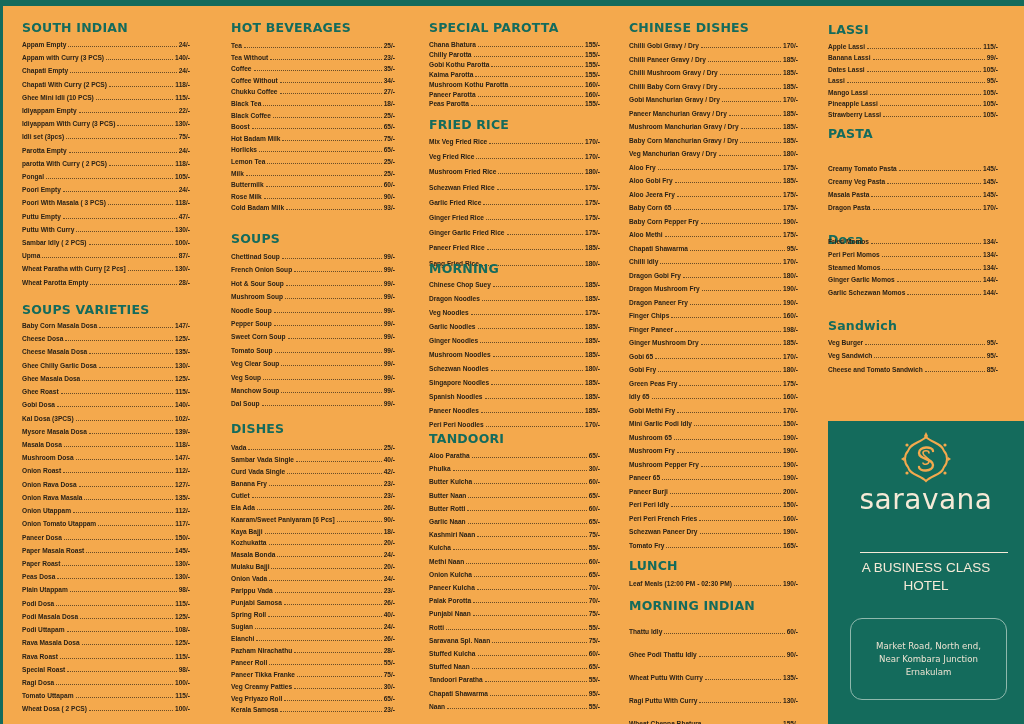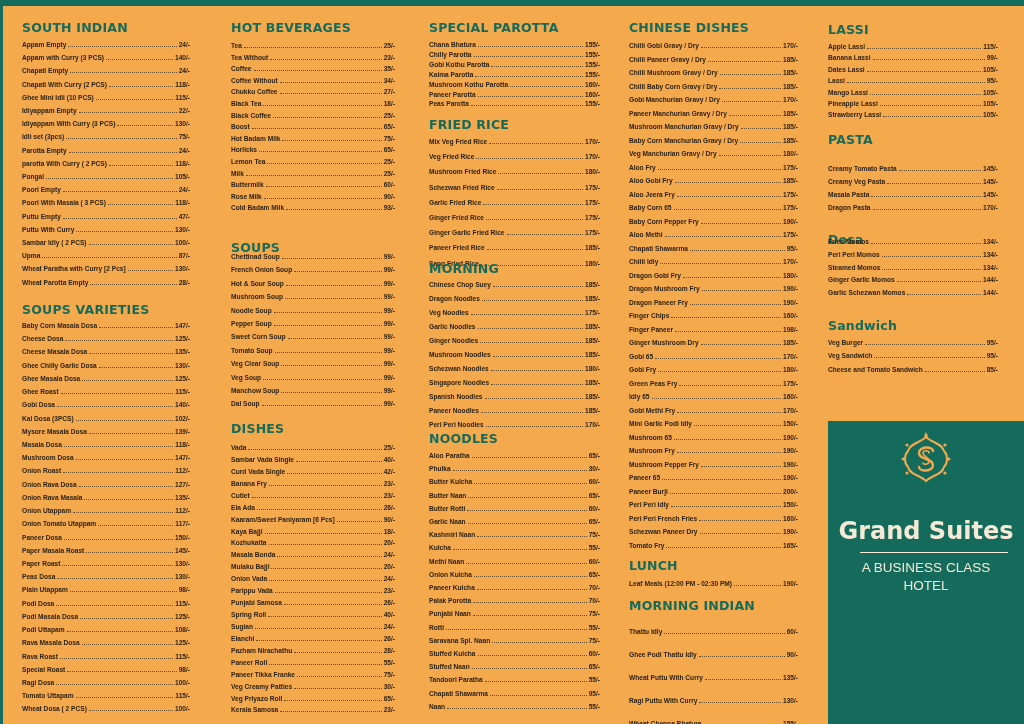--- a/index.html
+++ b/index.html
@@ -391,21 +391,21 @@
     <div class="item" style="position: absolute; left: 231px; width: 164px; top: 192.8px;">
       <span class="name">Rose Milk</span>
       <span class="dots"></span>
       <span class="price">90/-</span>
     </div>
     <div class="item" style="position: absolute; left: 231px; width: 164px; top: 204.4px;">
       <span class="name">Cold Badam Milk</span>
       <span class="dots"></span>
       <span class="price">93/-</span>
     </div>
-    <div class="section-title" style="position: absolute; left: 231px; top: 240px;">SOUPS</div>
+    <div class="section-title" style="position: absolute; left: 231px; top: 231px;">SOUPS</div>
     <div class="item" style="position: absolute; left: 231px; width: 164px; top: 253px;">
       <span class="name">Chettinad Soup</span>
       <span class="dots"></span>
       <span class="price">99/-</span>
     </div>
     <div class="item" style="position: absolute; left: 231px; width: 164px; top: 266.4px;">
       <span class="name">French Onion Soup</span>
       <span class="dots"></span>
       <span class="price">99/-</span>
     </div>
@@ -706,21 +706,21 @@
     <div class="item" style="position: absolute; left: 429px; width: 171px; top: 407px;">
       <span class="name">Paneer Noodles</span>
       <span class="dots"></span>
       <span class="price">185/-</span>
     </div>
     <div class="item" style="position: absolute; left: 429px; width: 171px; top: 421px;">
       <span class="name">Peri Peri Noodles</span>
       <span class="dots"></span>
       <span class="price">170/-</span>
     </div>
-    <div class="section-title" style="position: absolute; left: 429px; top: 431px;">NOODLES</div>
+    <div class="section-title" style="position: absolute; left: 429px; top: 431px;">TANDOORI</div>
     <div class="item" style="position: absolute; left: 429px; width: 171px; top: 452px;">
       <span class="name">Aloo Paratha</span>
       <span class="dots"></span>
       <span class="price">65/-</span>
     </div>
     <div class="item" style="position: absolute; left: 429px; width: 171px; top: 465.2px;">
       <span class="name">Phulka</span>
       <span class="dots"></span>
       <span class="price">30/-</span>
     </div>
@@ -1066,21 +1066,21 @@
     <div class="item" style="position: absolute; left: 828px; width: 170px; top: 100px;">
       <span class="name">Pineapple Lassi</span>
       <span class="dots"></span>
       <span class="price">105/-</span>
     </div>
     <div class="item" style="position: absolute; left: 828px; width: 170px; top: 111.4px;">
       <span class="name">Strawberry Lassi</span>
       <span class="dots"></span>
       <span class="price">105/-</span>
     </div>
-    <div class="section-title" style="position: absolute; left: 828px; top: 132px;">PASTA</div>
+    <div class="section-title" style="position: absolute; left: 828px; top: 126px;">PASTA</div>
     <div class="item" style="position: absolute; left: 828px; width: 170px; top: 165px;">
       <span class="name">Creamy Tomato Pasta</span>
       <span class="dots"></span>
       <span class="price">145/-</span>
     </div>
     <div class="item" style="position: absolute; left: 828px; width: 170px; top: 178px;">
       <span class="name">Creamy Veg Pasta</span>
       <span class="dots"></span>
       <span class="price">145/-</span>
     </div>
@@ -1148,17 +1148,22 @@
     <g fill="#F4A94D">
       <path d="M28 1 L30 5 L28 8 L26 5 Z"></path>
       <circle cx="9" cy="14" r="1.6"></circle>
       <circle cx="47" cy="14" r="1.6"></circle>
       <circle cx="9" cy="42" r="1.6"></circle>
       <circle cx="47" cy="42" r="1.6"></circle>
       <path d="M3 28 L6 26 L6 30 Z"></path>
       <path d="M53 28 L50 26 L50 30 Z"></path>
     </g>
   </svg>
-  <div class="brand-name brand-line2">Grand Suites</div>
+  <div class="brand-name brand-line1">saravana</div>
   <div class="brand-rule"></div>
   <div class="tagline tag1">A BUSINESS CLASS</div>
   <div class="tagline tag2">HOTEL</div>
+  <div class="address-box">
+    <div>Market Road, North end,</div>
+    <div>Near Kombara Junction</div>
+    <div>Ernakulam</div>
+  </div>
 </div>
 
 </body></html>

